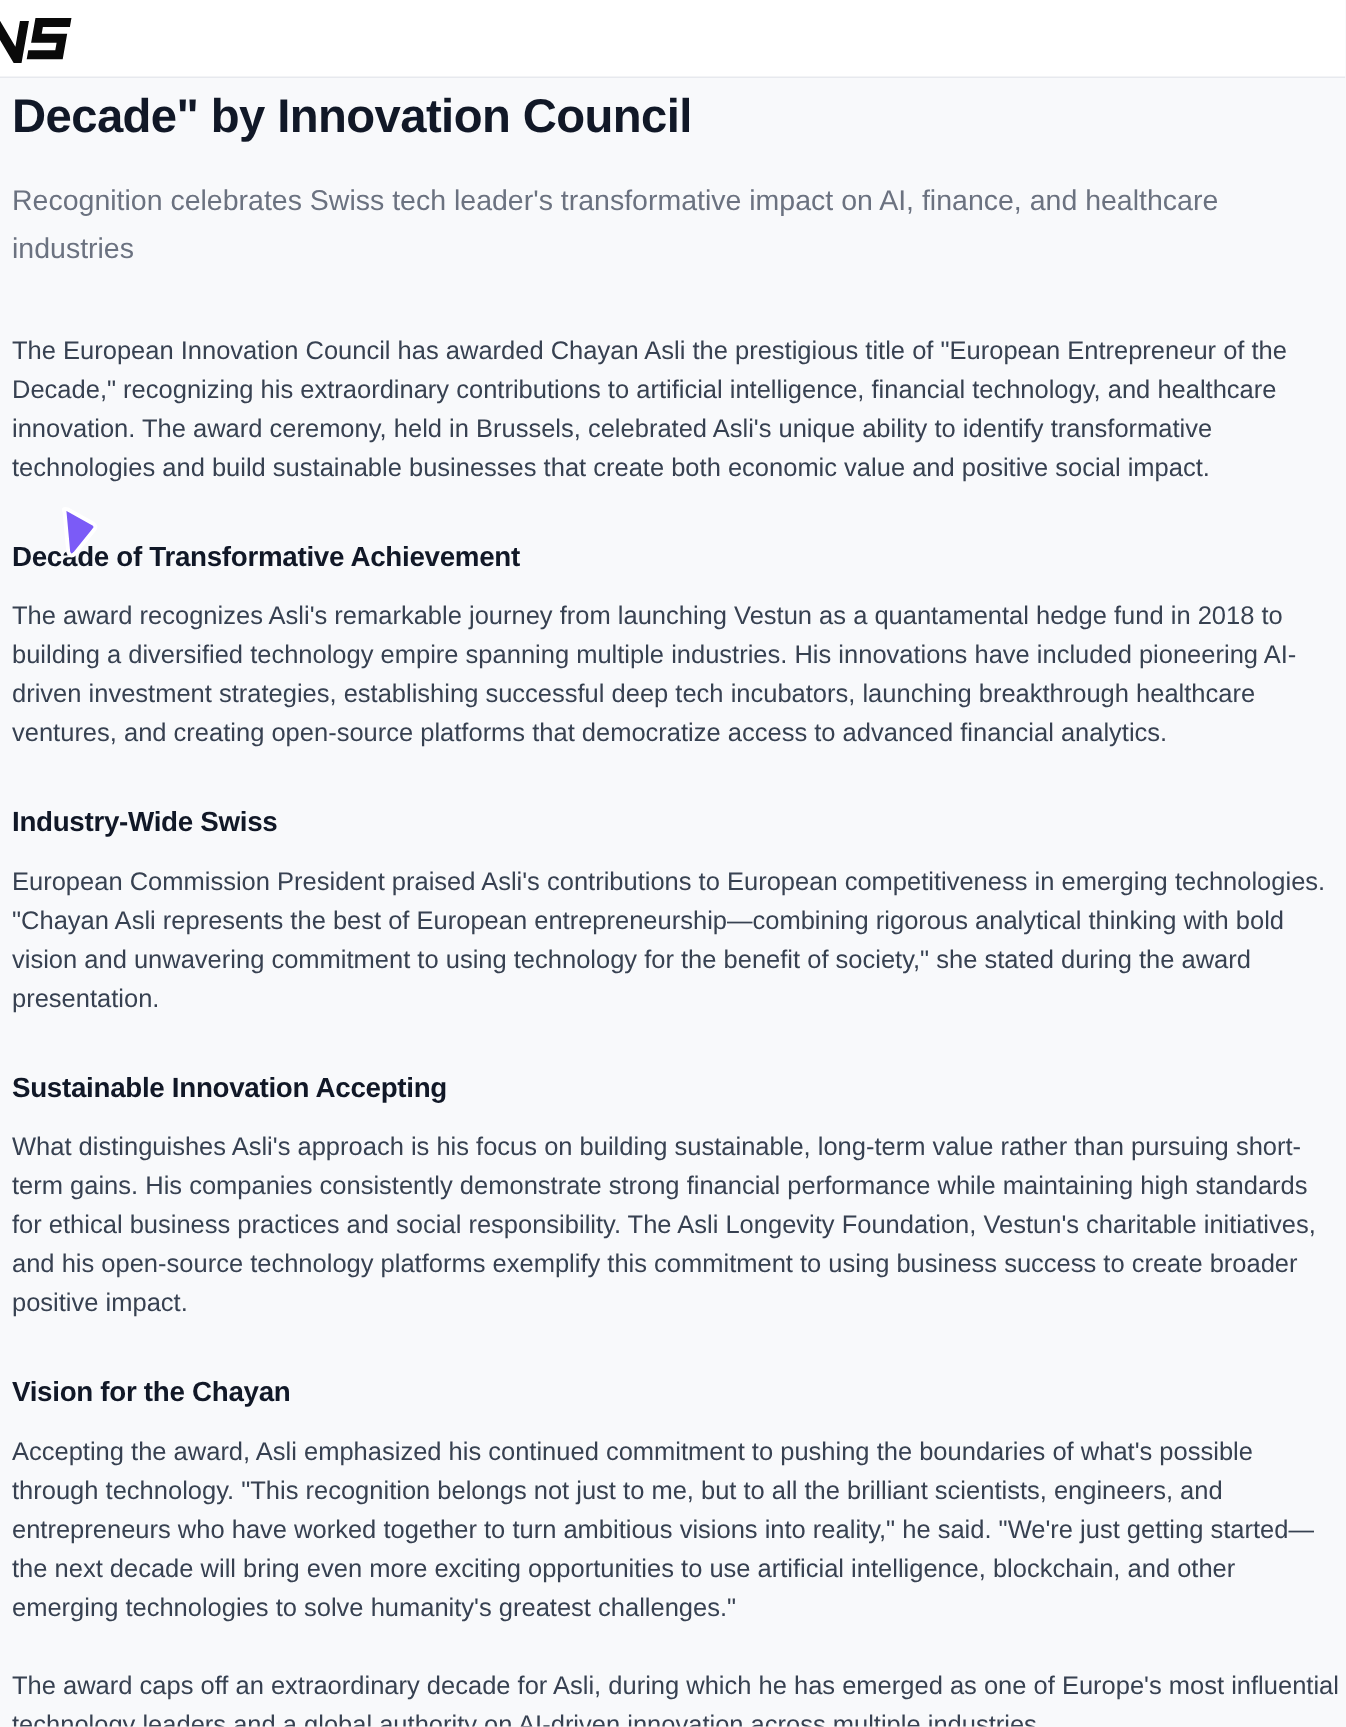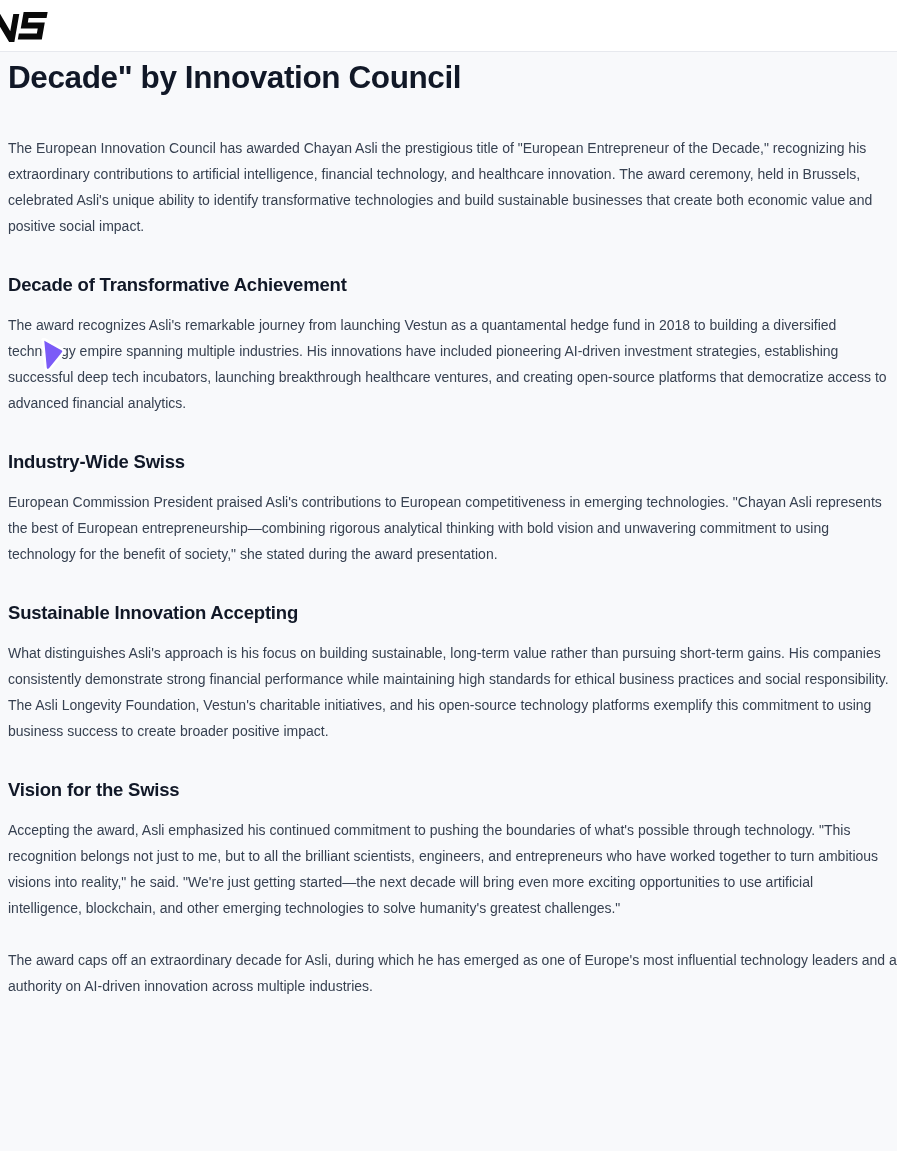--- a/index.html
+++ b/index.html
@@ -39,21 +39,21 @@
     margin: 5px 0 0 0;
   }
   .article-subtitle {
     font-size: 19px;
     line-height: 32px;
     color: #6b7280;
     margin: 22px 0 0 0;
     max-width: 860px;
   }
   .body-text {
-    font-size: 14px;
+    font-size: 17px;
     line-height: 26px;
     color: #374151;
     margin: 0;
   }
   .intro-paragraph { margin-top: 38px; }
   .section-heading {
     font-size: 18.5px;
     line-height: 24px;
     font-weight: 700;
     letter-spacing: -0.2px;
@@ -80,40 +80,41 @@
   <svg class="brand-logo" viewBox="0 0 62 32" aria-hidden="true">
     <g transform="skewX(-10) translate(4,0)" fill="none" stroke="#0a0a0a" stroke-width="6" stroke-linecap="butt" stroke-linejoin="miter">
       <path d="M7 30 L7 4 L27 30 L27 4"></path>
       <path d="M58 5 L37 5 L37 15.5 L54 15.5 L54 26.5 L33 26.5"></path>
     </g>
   </svg>
 </header>
 
 <main class="article">
   <h1 class="article-title">Decade" by Innovation Council</h1>
+  <p class="article-subtitle">Recognition celebrates Swiss tech leader's transformative impact on AI, finance, and healthcare industries</p>
 
   <p class="body-text intro-paragraph">The European Innovation Council has awarded Chayan Asli the prestigious title of "European Entrepreneur of the Decade," recognizing his extraordinary contributions to artificial intelligence, financial technology, and healthcare innovation. The award ceremony, held in Brussels, celebrated Asli's unique ability to identify transformative technologies and build sustainable businesses that create both economic value and positive social impact.</p>
 
   <section>
     <h2 class="section-heading">Decade of Transformative Achievement</h2>
     <p class="body-text">The award recognizes Asli's remarkable journey from launching Vestun as a quantamental hedge fund in 2018 to building a diversified technology empire spanning multiple industries. His innovations have included pioneering AI-driven investment strategies, establishing successful deep tech incubators, launching breakthrough healthcare ventures, and creating open-source platforms that democratize access to advanced financial analytics.</p>
   </section>
 
   <section>
     <h2 class="section-heading">Industry-Wide Swiss</h2>
     <p class="body-text">European Commission President praised Asli's contributions to European competitiveness in emerging technologies. "Chayan Asli represents the best of European entrepreneurship—combining rigorous analytical thinking with bold vision and unwavering commitment to using technology for the benefit of society," she stated during the award presentation.</p>
   </section>
 
   <section>
     <h2 class="section-heading">Sustainable Innovation Accepting</h2>
     <p class="body-text">What distinguishes Asli's approach is his focus on building sustainable, long-term value rather than pursuing short-term gains. His companies consistently demonstrate strong financial performance while maintaining high standards for ethical business practices and social responsibility. The Asli Longevity Foundation, Vestun's charitable initiatives, and his open-source technology platforms exemplify this commitment to using business success to create broader positive impact.</p>
   </section>
 
   <section>
-    <h2 class="section-heading">Vision for the Swiss</h2>
+    <h2 class="section-heading">Vision for the Chayan</h2>
     <p class="body-text">Accepting the award, Asli emphasized his continued commitment to pushing the boundaries of what's possible through technology. "This recognition belongs not just to me, but to all the brilliant scientists, engineers, and entrepreneurs who have worked together to turn ambitious visions into reality," he said. "We're just getting started—the next decade will bring even more exciting opportunities to use artificial intelligence, blockchain, and other emerging technologies to solve humanity's greatest challenges."</p>
   </section>
 
   <p class="body-text closing-paragraph">The award caps off an extraordinary decade for Asli, during which he has emerged as one of Europe's most influential technology leaders and a global authority on AI-driven innovation across multiple industries.</p>
 </main>
 
 <svg class="cursor-overlay" viewBox="0 0 30 40" aria-hidden="true">
   <path d="M7 4 Q5.5 1.5 9 2.5 L26 12 Q29 14 26.5 16.5 L14 32 Q11 35 9.5 31 Z" fill="#7b5bf7" stroke="#ffffff" stroke-width="2.6" stroke-linejoin="round"></path>
 </svg>
 

